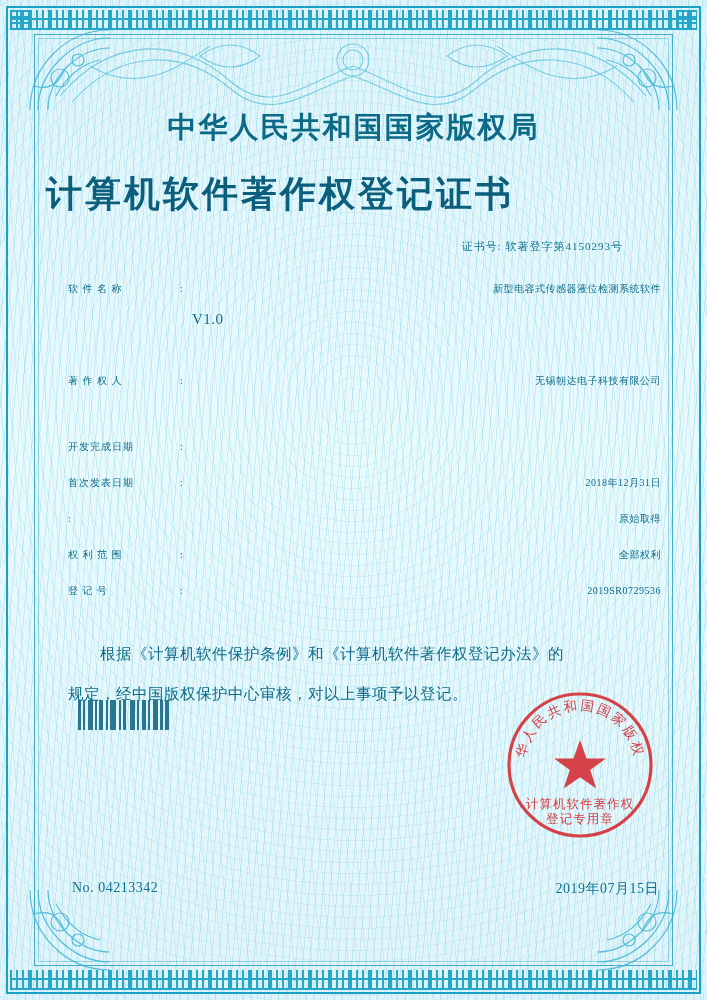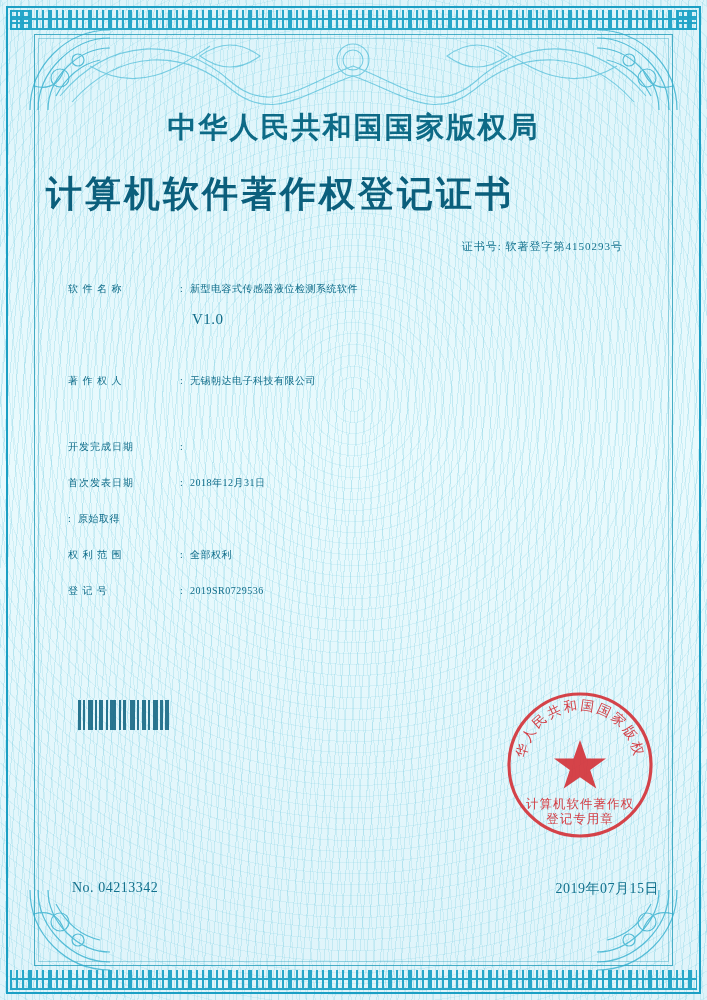--- a/index.html
+++ b/index.html
@@ -184,20 +184,21 @@
     letter-spacing: 1px;
     white-space: nowrap;
   }
   .field-colon {
     width: 10px;
     flex: 0 0 10px;
   }
   .field-value {
     flex: 1;
     letter-spacing: .5px;
+    text-align: right;
   }
   .field-value-sub {
     padding-left: 124px;
     font-size: 15px;
     line-height: 26px;
     color: #0e6b88;
     letter-spacing: .5px;
     margin-top: -4px;
     margin-bottom: 8px;
   }
@@ -386,20 +387,24 @@
       </div>
 
       <div class="field-row">
         <span class="field-label">登 记 号</span>
         <span class="field-colon">:</span>
         <span class="field-value">2019SR0729536</span>
       </div>
 
     </div>
 
+    <div class="paragraph">
+      <span class="indent">根据《计算机软件保护条例》和《计算机软件著作权登记办法》的</span>
+      <span>规定，经中国版权保护中心审核，对以上事项予以登记。</span>
+    </div>
 
   </div>
 
   <div class="barcode">
     <i style="width:3px"></i>
       <i style="width:2px;background:transparent"></i>
     <i style="width:2px"></i>
       <i style="width:3px;background:transparent"></i>
     <i style="width:5px"></i>
       <i style="width:2px;background:transparent"></i>

